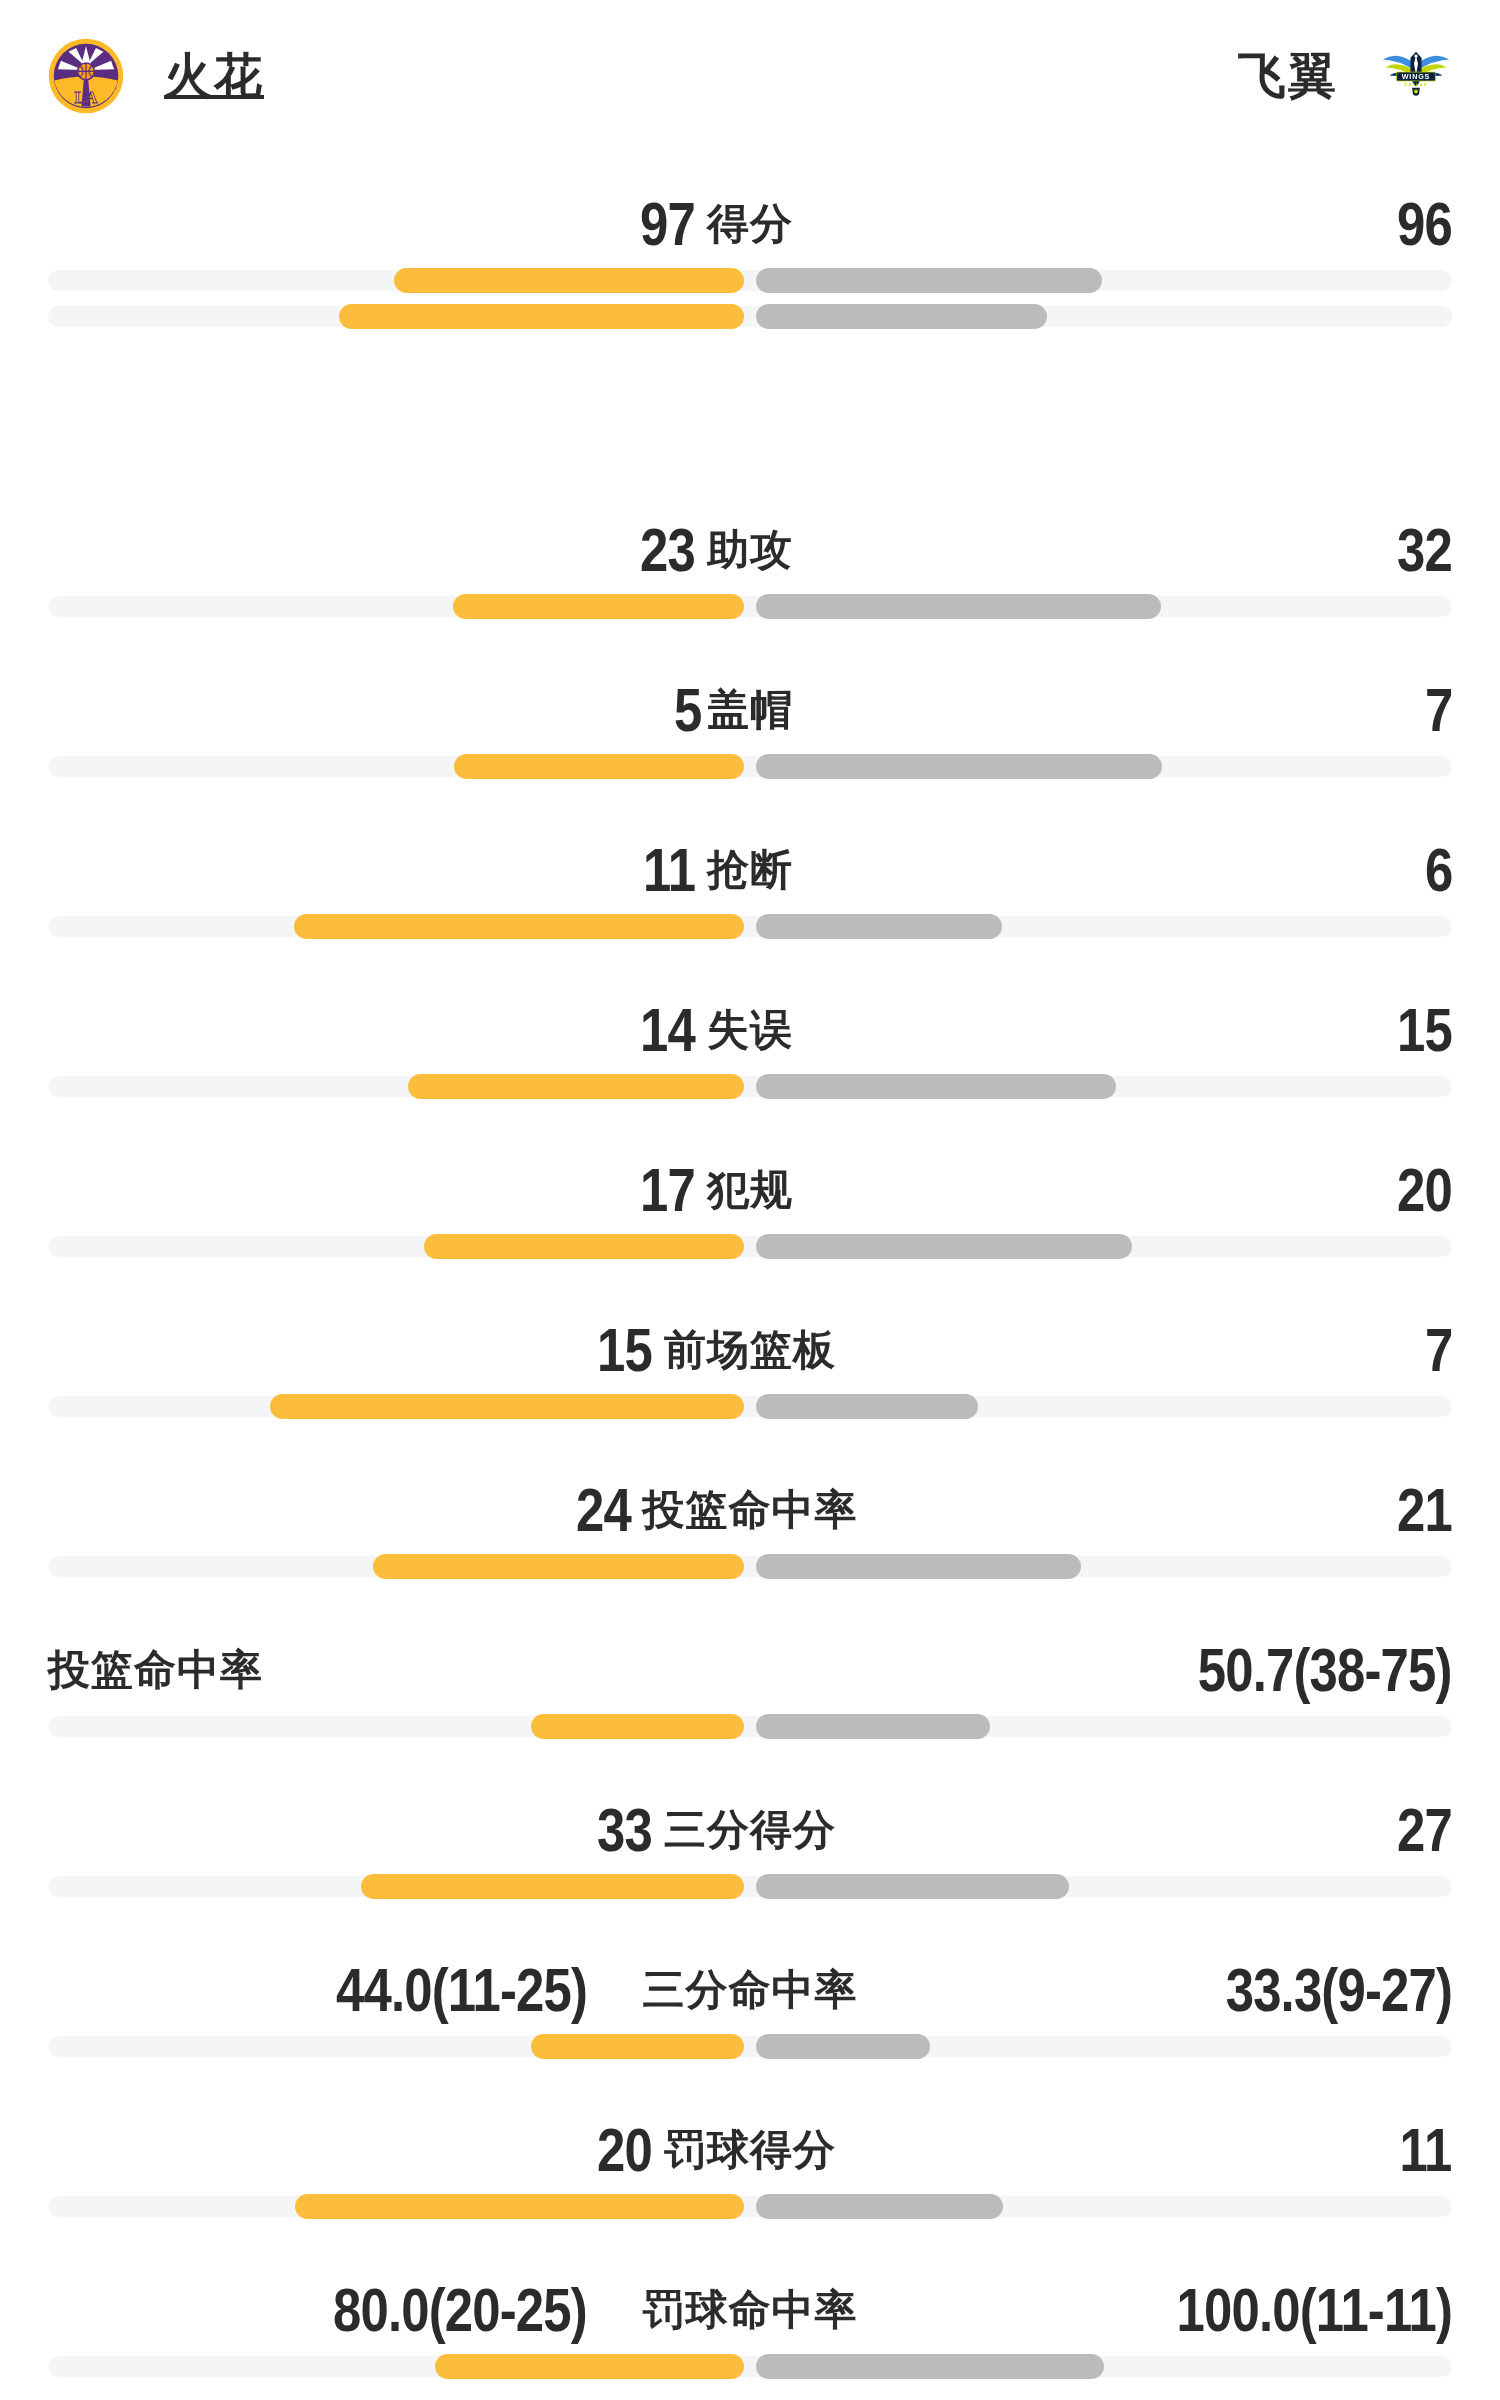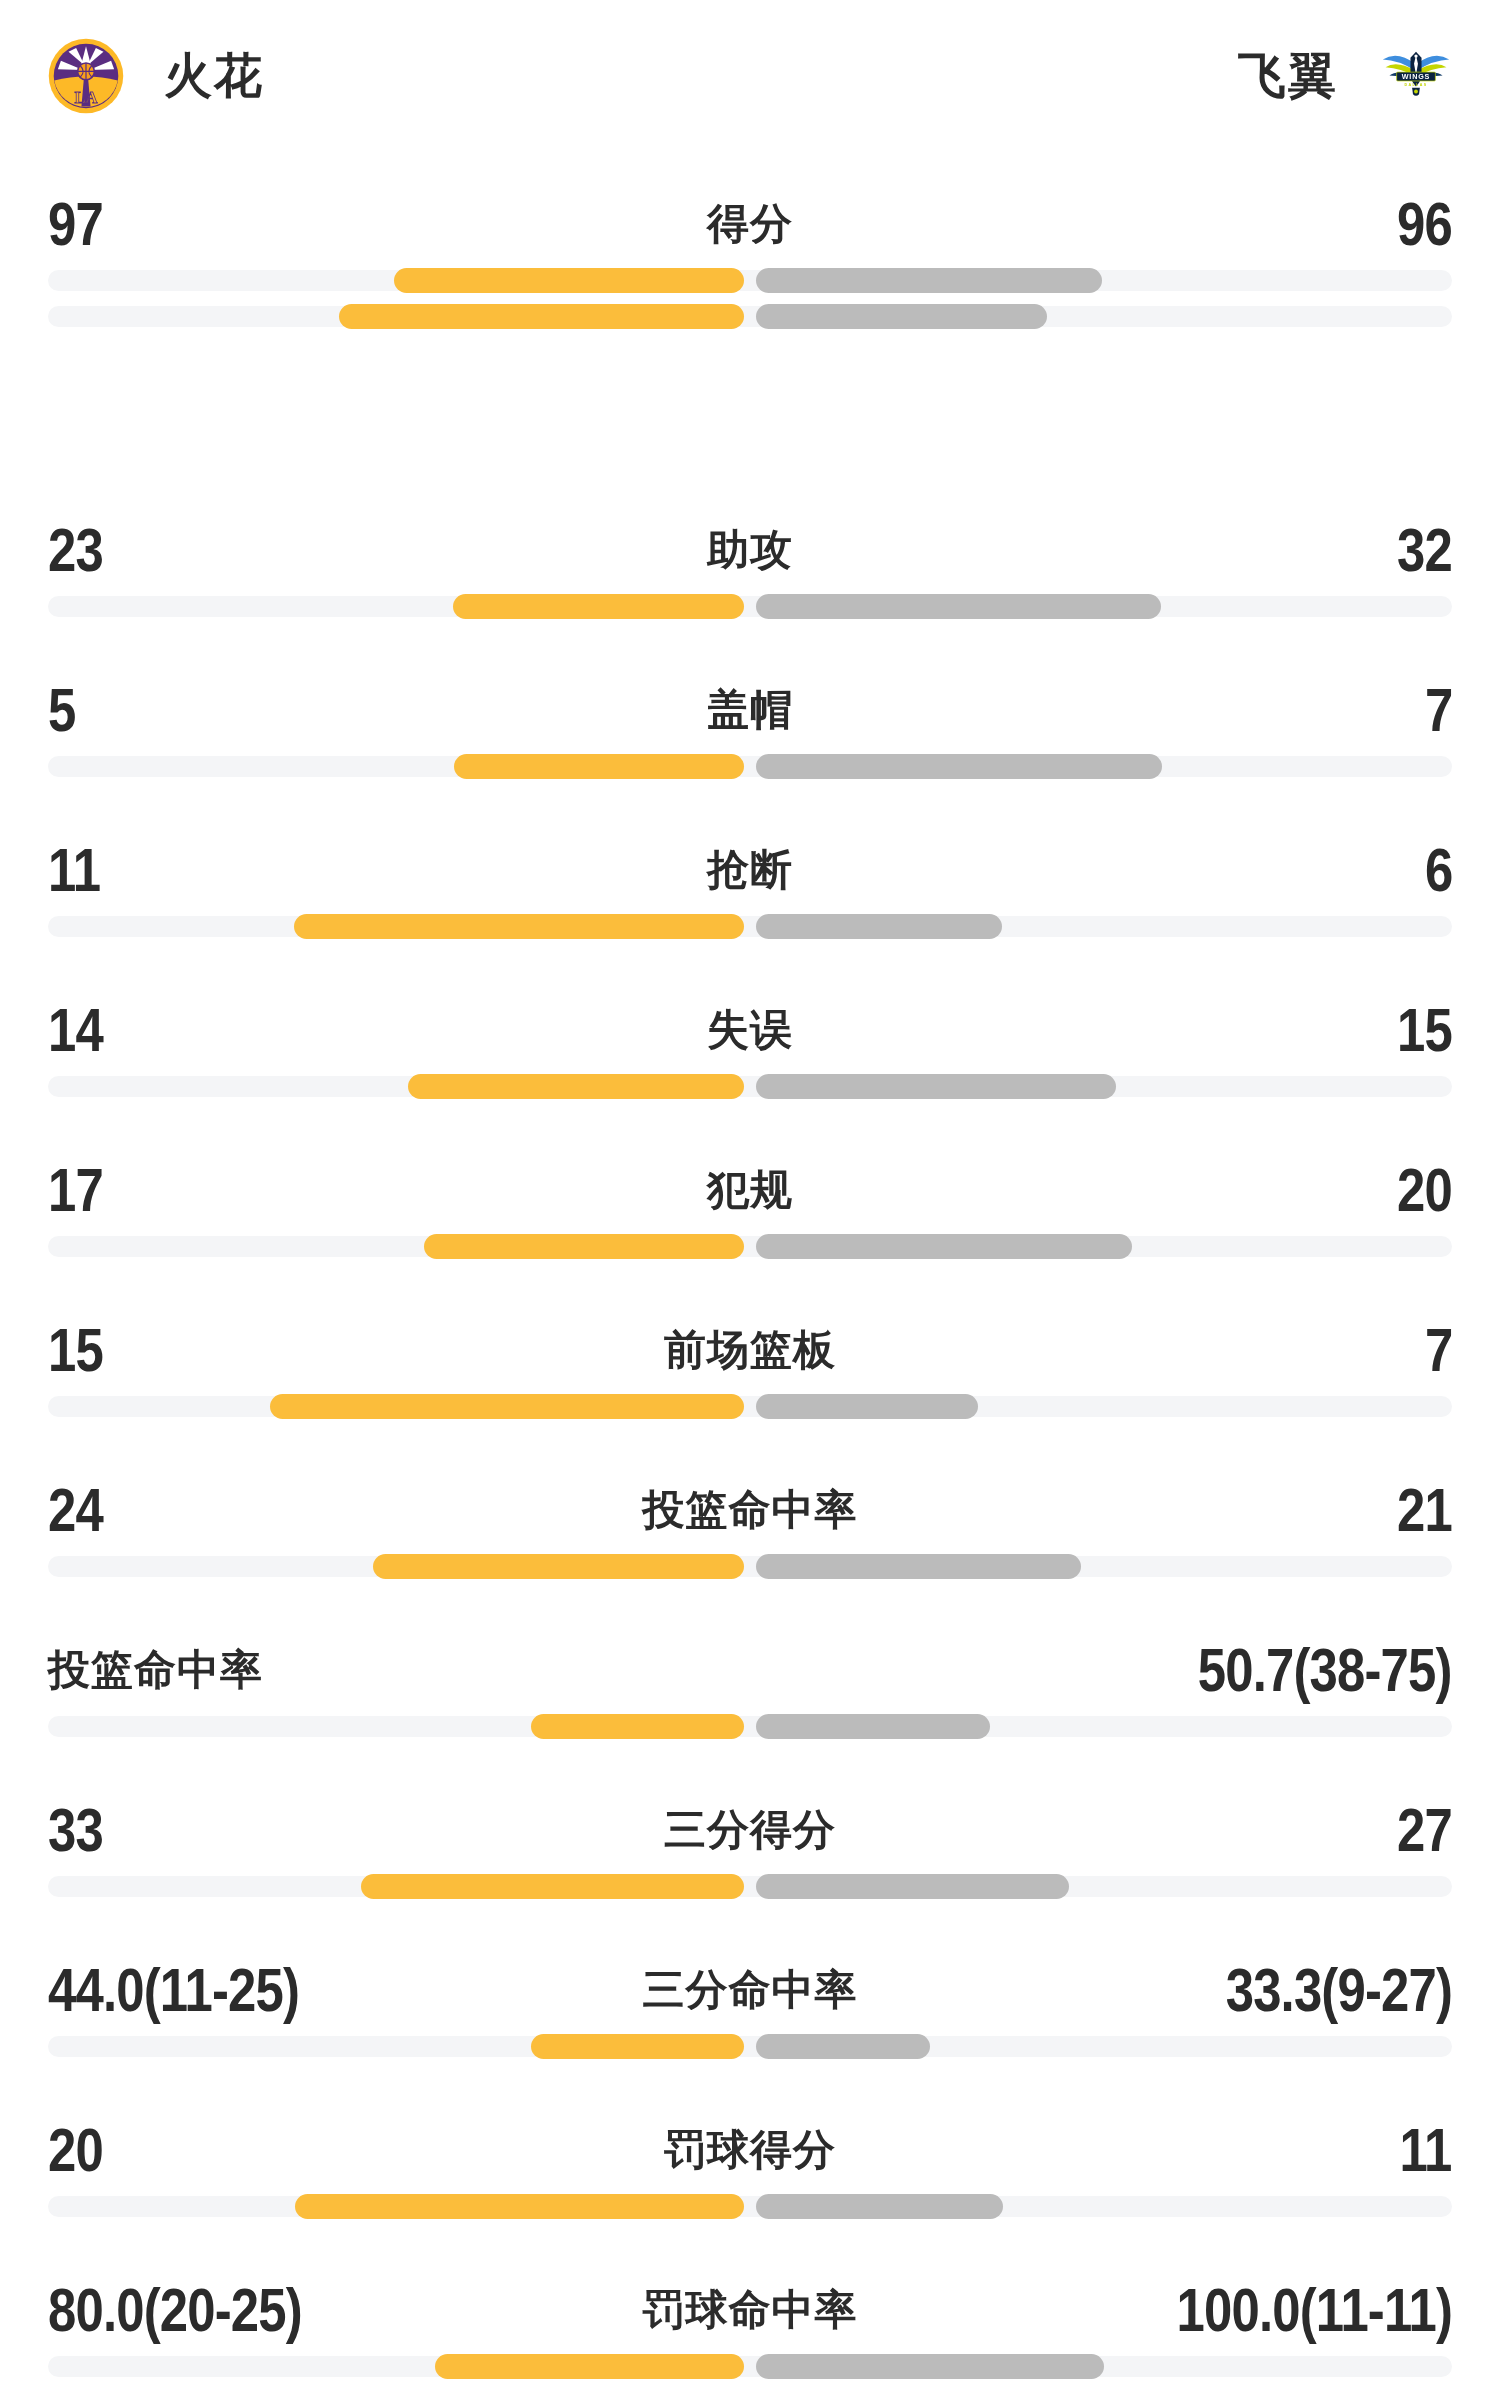--- a/index.html
+++ b/index.html
@@ -12,35 +12,35 @@
   body{
     width:1500px;height:2400px;overflow:hidden;position:relative;
     font-family:"Liberation Sans","DejaVu Sans",sans-serif;color:var(--text);
   }
   .header{
     height:140px;box-sizing:border-box;padding:12px 48px 0 48px;
     display:flex;align-items:center;
   }
   .logo{flex:0 0 auto;display:block;}
   .team-name{font-size:48px;font-weight:700;line-height:1;letter-spacing:2px;}
-  .team-name.left{margin-left:40px;}
+  .team-name.left{margin-left:40px;text-decoration:underline;}
   .team-name.right{margin-right:42px;}
   .spacer{flex:1 1 auto;}
   .rows{display:block;}
   .row{height:160px;box-sizing:border-box;padding:0 48px;}
   .vals{
     display:flex;align-items:center;justify-content:space-between;
     padding-top:44px;height:80px;box-sizing:content-box;
   }
   .val{
     flex:1 1 0;font-size:62px;font-weight:700;line-height:1;letter-spacing:-1px;
     white-space:nowrap;
   }
   .val .num{display:inline-block;transform:scaleX(0.82);}
-  .val.left{text-align:left;}
+  .val.left{text-align:right;}
   .val.left .num{transform-origin:left center;}
   .val.right{text-align:right;}
   .val.right .num{transform-origin:right center;}
   .stat-label{
     flex:0 0 auto;font-size:42px;font-weight:600;line-height:1;letter-spacing:1px;
     text-align:left;
   }
   .track{
     position:relative;margin-top:6px;height:21px;border-radius:11px;
     background:var(--track);

